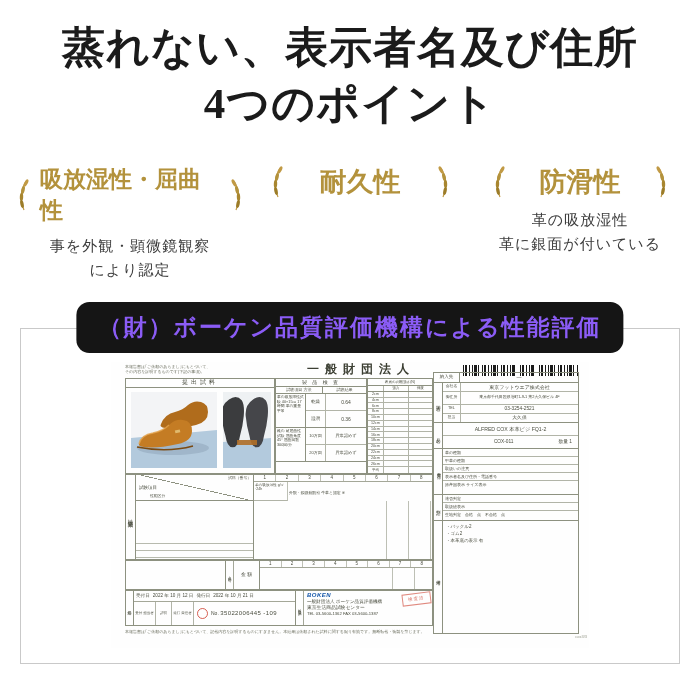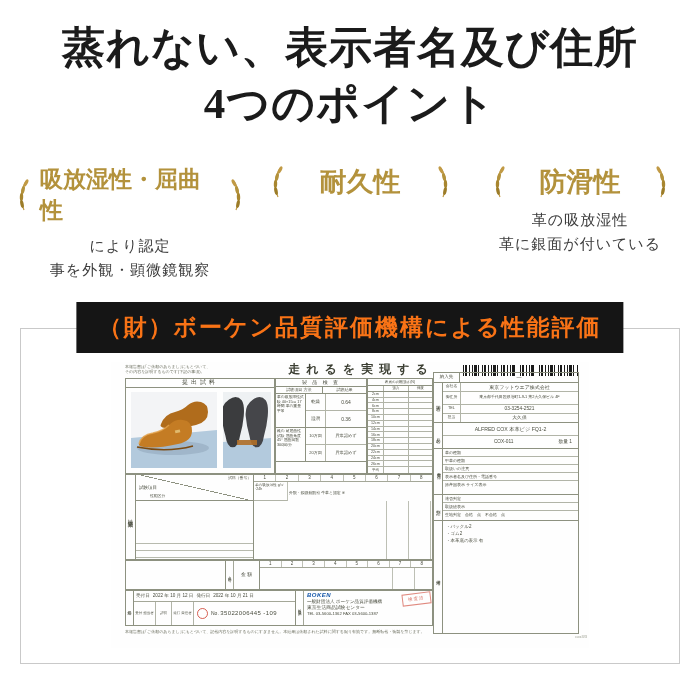--- a/index.html
+++ b/index.html
@@ -23,23 +23,23 @@
   .headrow{display:flex;align-items:center;justify-content:center;margin-top:16px;gap:9px;}
   .phead{font-family:"Liberation Serif","DejaVu Serif",serif;font-weight:700;color:#b3923c;letter-spacing:0;}
   .p1 .phead{font-size:23px;}
   .p2 .phead,.p3 .phead{font-size:27px;}
   .laurel{flex:0 0 auto;}
   .pbody{margin-top:8px;text-align:center;font-size:15px;line-height:1.6;color:#3c3c3c;letter-spacing:1px;}
 
   
   .evalbox{position:relative;margin:46px 20px 0;height:334px;border:1px solid #c9c9c9;background:#fff;}
   .evalbanner{position:absolute;top:-27px;left:50%;transform:translateX(-50%);
-              background:#151515;color:#f97316;white-space:nowrap;
+              background:#151515;color:#8b5cf6;white-space:nowrap;
               font-family:"Liberation Serif","DejaVu Serif",serif;font-weight:600;
-              font-size:23px;letter-spacing:2px;padding:10px 22px;}
+              font-size:23px;letter-spacing:2px;padding:10px 22px;border-radius:13px;}
 
   
   .doc{position:absolute;top:33px;left:50%;transform:translateX(-50%);
        width:478px;height:286px;background:#fefefe;color:#4a4d3f;
        font-size:5px;line-height:1.25;}
   .doc *{box-sizing:border-box;}
   .abs{position:absolute;}
   .bx{border:1px solid #8d9180;}
   .fine{font-size:4px;color:#6b6e5e;line-height:1.35;}
   .doc-title{font-weight:700;font-size:12px;letter-spacing:6px;color:#3c3f33;}
@@ -81,22 +81,22 @@
         <div class="phead">吸放湿性・屈曲性</div>
         <svg class="laurel" width="17" height="34" viewBox="0 0 17 34" style="transform:scaleX(-1)">
           <path d="M13 2 C7 10 5 20 10 32" stroke="#c19a45" fill="none" stroke-width="1.2"></path>
           <ellipse cx="12" cy="5" rx="1.7" ry="4" fill="#c19a45" transform="rotate(28 12 5)"></ellipse>
           <ellipse cx="9" cy="12" rx="1.7" ry="4" fill="#b3923c" transform="rotate(14 9 12)"></ellipse>
           <ellipse cx="7.5" cy="19" rx="1.7" ry="4" fill="#a8862f" transform="rotate(2 7.5 19)"></ellipse>
           <ellipse cx="8" cy="26" rx="1.7" ry="4" fill="#9c7c28" transform="rotate(-12 8 26)"></ellipse>
         </svg>
       </div>
       <div class="pbody">
+        <div>事を外観・顕微鏡観察</div>
         <div>により認定</div>
-        <div>事を外観・顕微鏡観察</div>
       </div>
     </div>
 
     <div class="point p2">
       <div class="headrow">
         <svg class="laurel" width="17" height="36" viewBox="0 0 17 34">
           <path d="M13 2 C7 10 5 20 10 32" stroke="#c19a45" fill="none" stroke-width="1.2"></path>
           <ellipse cx="12" cy="5" rx="1.7" ry="4" fill="#c19a45" transform="rotate(28 12 5)"></ellipse>
           <ellipse cx="9" cy="12" rx="1.7" ry="4" fill="#b3923c" transform="rotate(14 9 12)"></ellipse>
           <ellipse cx="7.5" cy="19" rx="1.7" ry="4" fill="#a8862f" transform="rotate(2 7.5 19)"></ellipse>
@@ -143,21 +143,21 @@
   <div class="evalbox">
     <div class="evalbanner">（財）ボーケン品質評価機構による性能評価</div>
 
     <div class="doc">
 
       <div class="abs fine" style="left:14px;top:2px;width:150px;">
         <div>本報告書は｢ご依頼のあらまし｣にもとづいて、</div>
         <div>その内容を証明するものです(下記の事項)。</div>
       </div>
 
-      <div class="abs doc-title" style="left:150px;top:0;width:200px;text-align:center;">走れるを実現する</div>
+      <div class="abs doc-title" style="left:150px;top:0;width:200px;text-align:center;">一般財団法人</div>
 
       <div class="abs barcode" style="left:352px;top:3px;width:115px;height:11px;"></div>
 
       <div class="abs bx" style="left:14px;top:16px;width:150px;height:96px;">
         <div class="cc" style="height:9px;border-bottom:1px solid #8d9180;font-size:6px;letter-spacing:3px;">提出試料</div>
         <svg class="abs" style="left:5px;top:13px;" width="86" height="76" viewBox="0 0 86 76">
           <rect width="86" height="76" fill="#f3f4f6"></rect>
           <polygon points="0,46 86,38 86,76 0,76" fill="#b3cadd"></polygon>
           <ellipse cx="42" cy="56" rx="36" ry="7" fill="#8fa6ba" opacity="0.55"></ellipse>
           <path d="M30 32 q4 -10 14 -12 q8 -2 13 -7 q6 -5 13 -3 q7 2 7 10 q0 10 -12 13 q-20 5 -31 3 q-6 -1 -4 -4z" fill="#b06c1c"></path>

